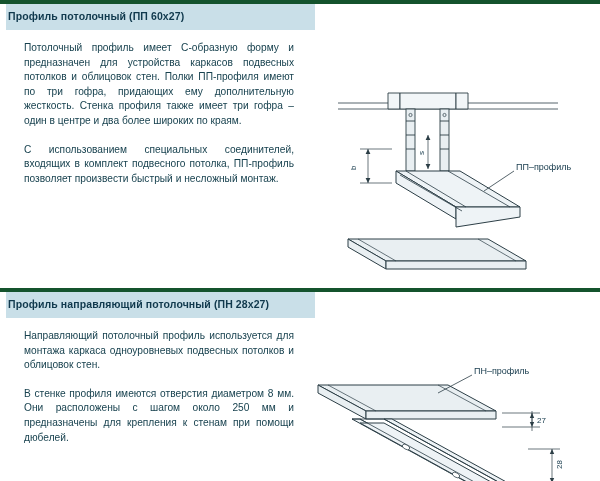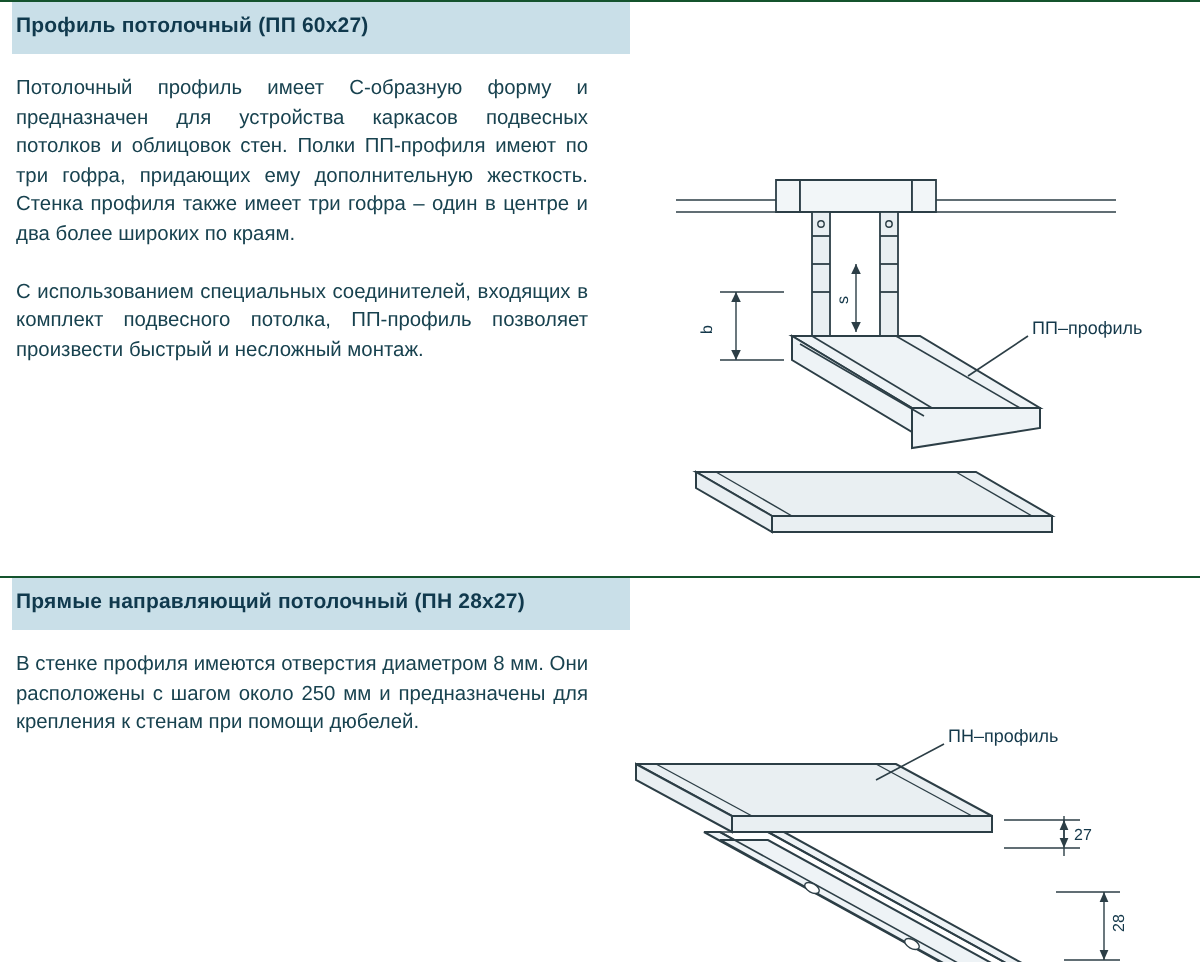--- a/index.html
+++ b/index.html
@@ -24,21 +24,21 @@
     left: 0;
     width: 600px;
   }
   .section-1 { top: 0; height: 288px; }
   .section-2 { top: 288px; height: 193px; }
 
   .header-band {
     position: relative;
     height: 26px;
     background: #c9dfe8;
-    border-top: 1px solid #14532d;
+    border-top: 4px solid #14532d;
     border-bottom: 1px solid #ffffff;
     text-decoration: underline;
   }
   .header-title {
     position: absolute;
     left: 8px;
     top: 6px;
     font-size: 10.5px;
     font-weight: bold;
     color: #10394d;
@@ -65,21 +65,21 @@
     position: relative;
     width: 600px;
   }
   .text-col {
     position: absolute;
     left: 8px;
     top: 10px;
     width: 286px;
   }
   .text-col p {
-    margin: 0 0 14px 0;
+    margin: 0 0 14px 16px;
     font-size: 10.2px;
     line-height: 14.6px;
     color: #18424f;
     text-align: justify;
   }
   .fig-col {
     position: absolute;
     left: 288px;
     top: 0;
     width: 300px;
@@ -203,27 +203,28 @@
 
     </div>
   </div>
 
   <div class="divider" style="top:287px;"></div>
 
   <div class="section section-2">
 
     <div class="header-band">
       <div class="band-left-pad"></div>
-      <div class="header-title">Прямые направляющий потолочный (ПН 28х27)</div>
+      <div class="header-title">Профиль направляющий потолочный (ПН 28х27)</div>
       <div class="header-right-block"></div>
     </div>
 
     <div class="body-area" style="height:167px;">
 
       <div class="text-col">
+        <p>Направляющий потолочный профиль используется для монтажа карка­са одноуровневых подвесных потолков и облицовок стен.</p>
         <p>В стенке профиля имеются отверстия диаметром 8 мм. Они расположены с шагом около 250 мм и предназначены для крепления к стенам при помощи дюбелей.</p>
       </div>
 
       <div class="fig-col">
         <svg width="300" height="167" viewBox="0 0 300 167">
 
           <g stroke="#2c3e46" stroke-width="1" fill="#e9eff2">
             <polygon points="30,66 160,66 208,92 78,92"></polygon>
             <polygon points="30,66 30,74 78,100 78,92"></polygon>
             <polygon points="78,92 208,92 208,100 78,100"></polygon>

